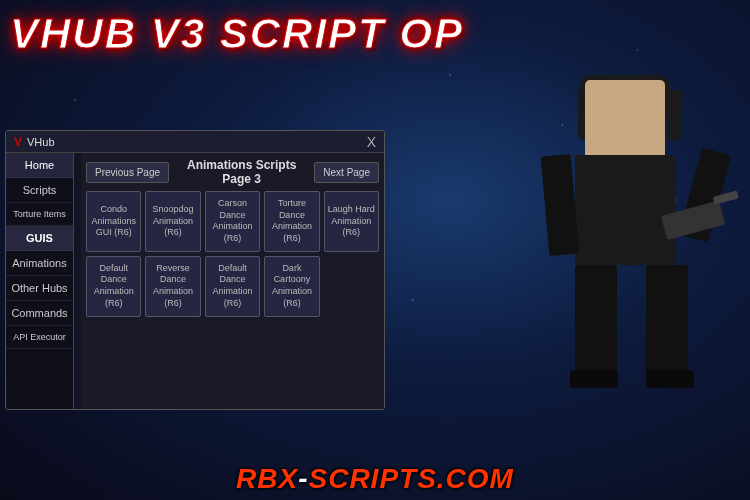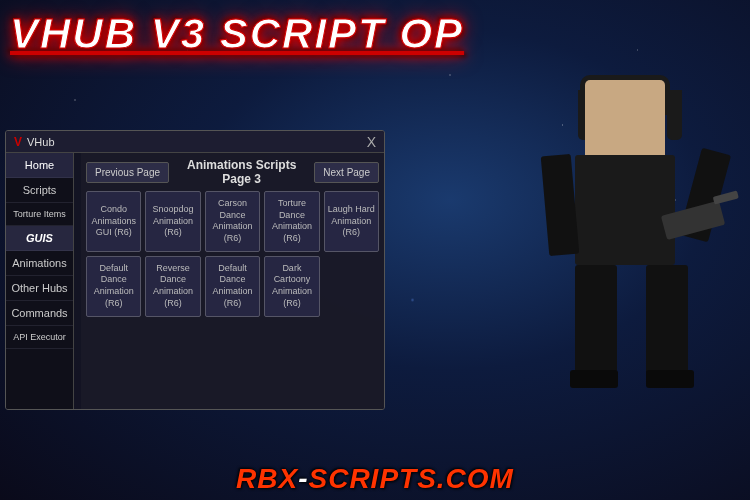--- a/index.html
+++ b/index.html
@@ -48,21 +48,20 @@
         2px 2px 4px #000,
         -2px -2px 4px #000;
       letter-spacing: 2px;
       font-style: italic;
       z-index: 10;
       font-family: 'Arial Black', Arial, sans-serif;
     }
 
     .main-title span {
       color: #fff;
-      text-decoration: underline;
       -webkit-text-stroke: 1px #cc0000;
     }
 
     .character {
       position: absolute;
       right: 20px;
       top: 80px;
       width: 200px;
       height: 380px;
       z-index: 5;
@@ -283,21 +282,20 @@
 
     .sidebar-item.active {
       background: rgba(60, 60, 100, 0.5);
       color: #fff;
     }
 
     .sidebar-item.highlight {
       background: rgba(50, 50, 80, 0.7);
       color: #fff;
       font-weight: bold;
-      font-style: italic;
     }
 
     .content-area {
       position: absolute;
       top: 22px;
       left: 75px;
       right: 0;
       bottom: 0;
       background: rgba(25, 25, 40, 0.95);
       padding: 5px;

